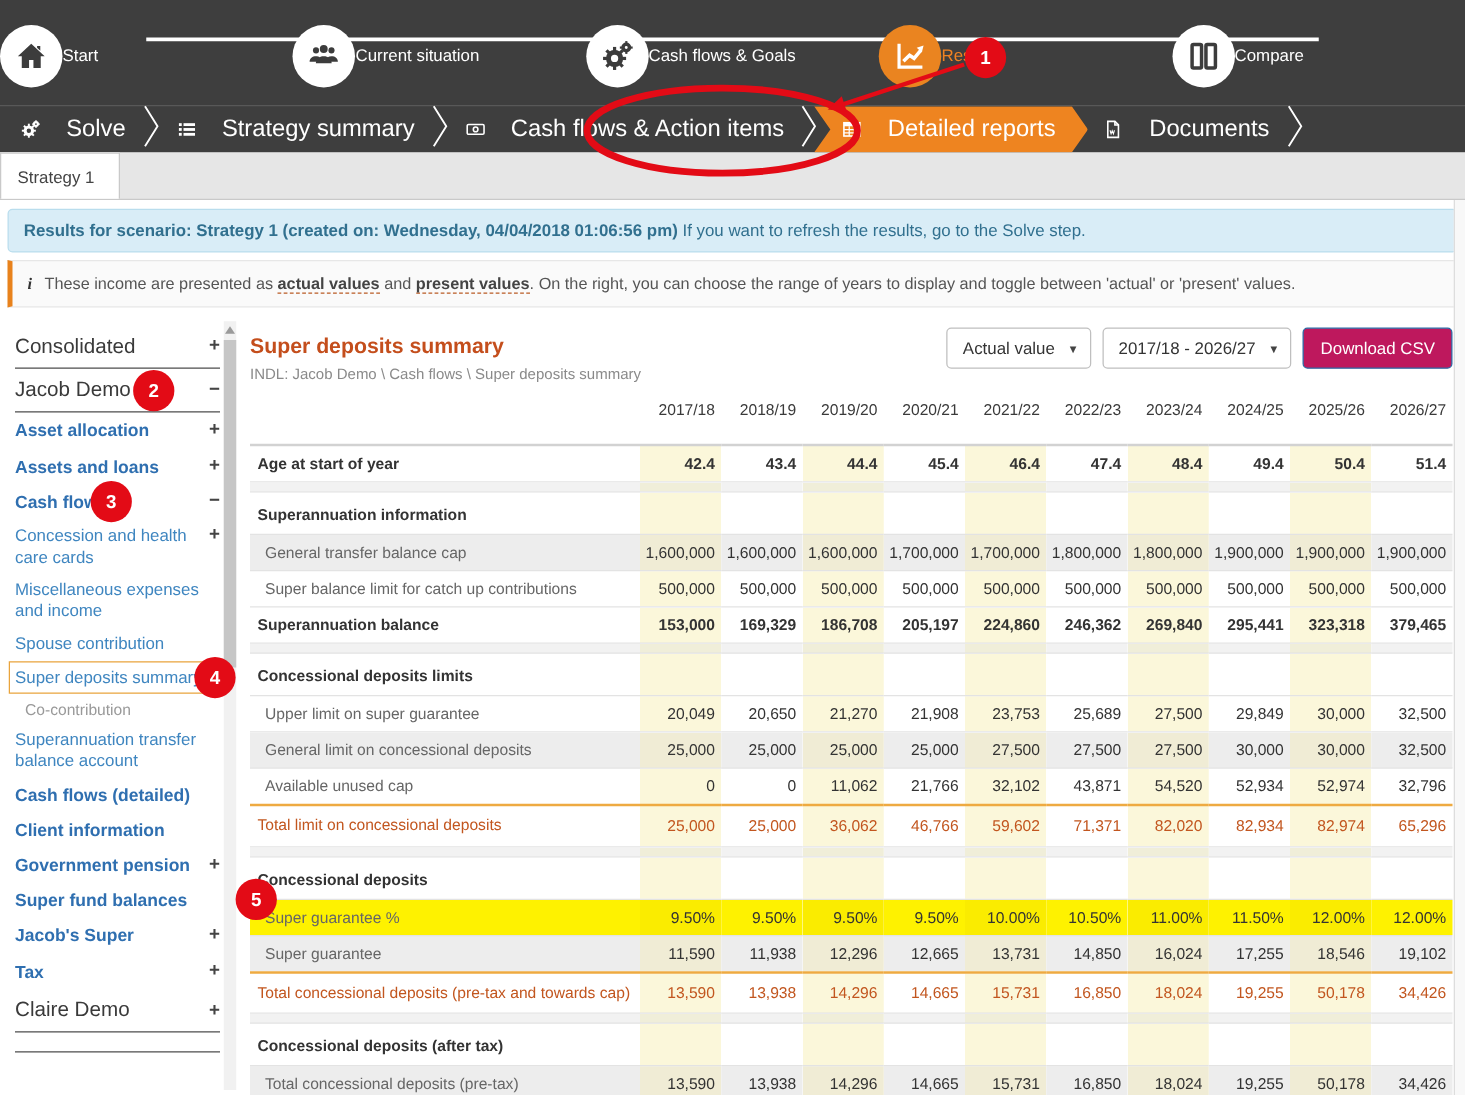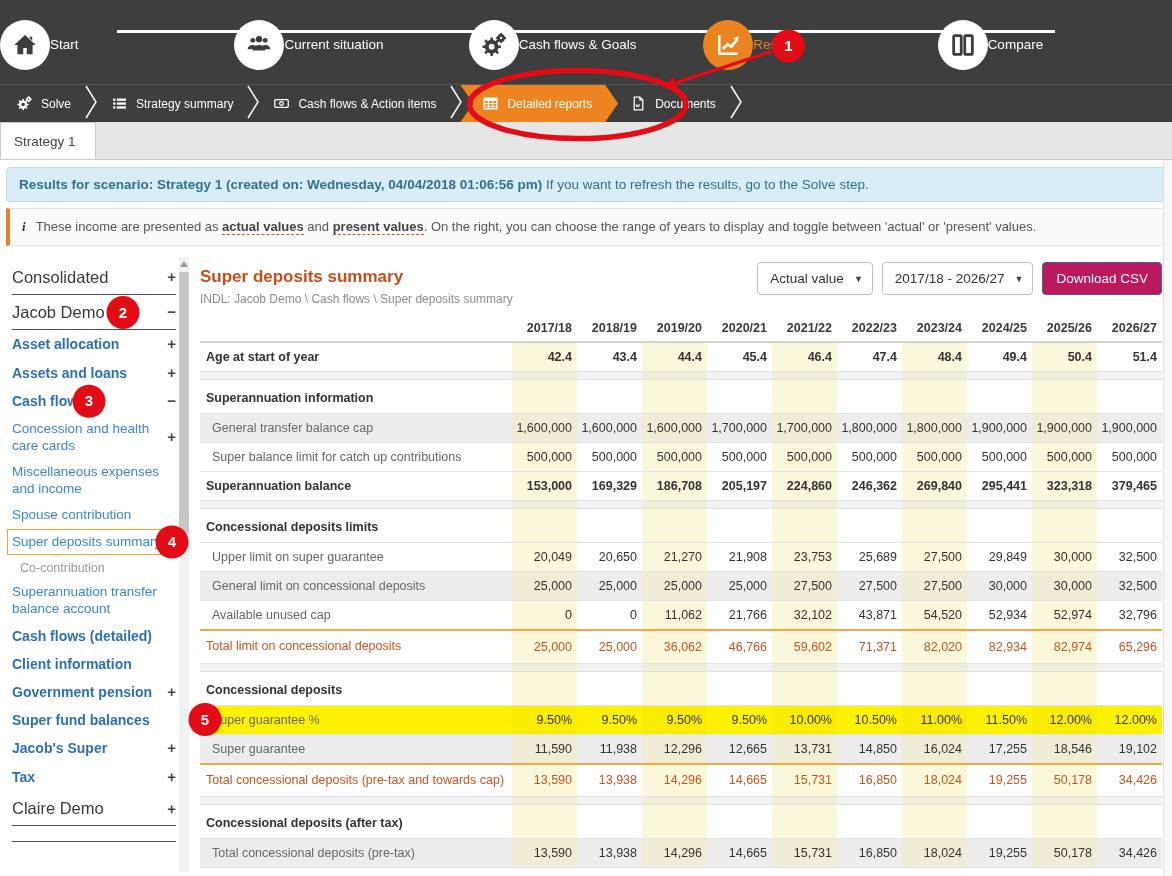--- a/index.html
+++ b/index.html
@@ -10,60 +10,60 @@
 .topnav-line{position:absolute;left:117px;right:117px;top:30px;height:3px;background:#fff;z-index:1}
 .steps{display:flex;height:100%;position:relative;z-index:2}
 .step{flex:1;display:flex;flex-direction:row;align-items:center}
 .step-circle{width:50px;height:50px;border-radius:50%;background:#fff;margin-top:6px;display:flex;align-items:center;justify-content:center;color:#3c3c3c}
 .step.active .step-circle{background:#ea8420;color:#fff}
 .step-circle svg{width:28px;height:28px}
 .step-label{margin-top:5px;font-size:13.5px;color:#fff}
 .step.active .step-label{color:#f08222}
 
 .subnav{height:38px;background:#3e3e3e;border-top:1px solid #585858;display:flex;align-items:stretch;color:#fff;padding-left:4px}
-.crumb{display:flex;align-items:center;gap:8px;padding:0 12px;font-size:12px;white-space:nowrap}
+.crumb{display:flex;align-items:center;gap:20px;padding:0 12px;font-size:19px;white-space:nowrap}
 .crumb svg{width:17px;height:17px}
 .crumb.active{background:#ee8420;padding:0 26px 0 22px;margin-left:-4px;
   clip-path:polygon(0 0,calc(100% - 13px) 0,100% 50%,calc(100% - 13px) 100%,0 100%,13px 50%)}
 .sep{align-self:center;flex:0 0 auto}
 
 .tabstrip{height:38px;background:#e6e6e6;border-bottom:1px solid #c9c9c9;display:flex}
 .tab{width:96px;background:#fff;border:1px solid #c9c9c9;border-bottom:none;font-size:13.5px;color:#444;display:flex;align-items:center;padding-left:13px}
 
 .alert-results{margin:7px 6px 6px;background:#d9edf7;border:1px solid #b9dded;border-radius:4px;padding:9px 12px;font-size:13.5px;color:#31708f}
 .alert-results b{font-weight:bold}
 .alert-values{margin:0 6px 8px;background:#fafafa;border:1px solid #e7e7e7;border-left:4px solid #e8821c;padding:10px 12px;font-size:13px;color:#555}
 .alert-values .i-icon{font-family:"Liberation Serif",serif;font-weight:bold;font-style:italic;color:#333;margin-right:10px}
 .alert-values .dashed{font-weight:bold;color:#444;border-bottom:1.5px dashed #b95b25}
 
 .content{display:flex;position:relative;align-items:flex-start}
 .sidebar{flex:0 0 190px;width:190px;position:relative;padding:6px 14px 20px 12px;min-height:618px}
 .side-group{font-size:16.5px;color:#3a3a3a;padding:8px 0 7px;border-bottom:1px solid #4d4d4d;display:flex;justify-content:space-between;align-items:center;width:164px}
 .side-bold{font-size:14px;font-weight:bold;color:#2f6fb0;padding:6px 0;display:flex;justify-content:space-between;align-items:flex-start;width:164px}
-.side-link{font-size:13.5px;color:#3f86c0;padding:4px 0;line-height:1.3;display:flex;justify-content:space-between;align-items:center;width:164px}
+.side-link{font-size:13.5px;color:#3f86c0;padding:4px 0;line-height:1.3;display:flex;justify-content:space-between;align-items:flex-start;width:164px}
 .side-sublink{font-size:12.5px;color:#999;padding:4px 0 4px 8px;width:164px}
 .side-toggle{color:#444;font-weight:bold;font-size:15px;line-height:1.1}
 .selected-box{border:1px solid #e9a43c;background:#fff;padding:3px 4px;margin:2px 0 2px -5px;width:171px}
 .selected-box .side-link{width:100%;padding:0}
 .side-scrollbar{position:absolute;right:1px;top:3px;bottom:0;width:10px;background:#f1f1f1}
 .side-scroll-up{position:absolute;top:4px;left:1px;width:0;height:0;border-left:4px solid transparent;border-right:4px solid transparent;border-bottom:6px solid #9a9a9a}
 .side-thumb{position:absolute;top:15px;left:0;width:10px;height:262px;background:#c6c6c6}
 
 .main{flex:1;padding:8px 10px 0 10px}
 .main-header{display:flex;justify-content:space-between;align-items:flex-start}
 .main-title{font-size:17px;font-weight:bold;color:#c44e1c;padding-top:5px}
 .main-path{font-size:12px;color:#8a8a8a;margin-top:5px}
 .controls{display:flex;gap:9px}
 .select{position:relative;border:1px solid #bfbfbf;border-radius:4px;background:#fff;font-size:13.5px;color:#333;padding:8px 28px 8px 12px;min-width:112px;cursor:pointer}
 .select .caret{position:absolute;right:9px;top:11px;font-size:9px;color:#444}
 .btn{background:#be185d;border:1px solid #2a6aa5;border-radius:4px;color:#fff;font-size:13.5px;padding:8px 13px;cursor:pointer}
 
 table{border-collapse:collapse;table-layout:fixed;width:962px;margin-top:10px}
 th,td{font-size:12.5px;text-align:right;padding:7px 5px 7px 0;border-bottom:1px solid #e3e3e3;color:#333;overflow:hidden}
-th{font-weight:bold;border-bottom:2px solid #d2d2d2;padding:5px 5px 6px 0;color:#3a3a3a}
+th{font-weight:normal;border-bottom:2px solid #d2d2d2;padding:5px 5px 20px 0;color:#3a3a3a}
 td.lbl,th.lbl{text-align:left;padding-left:6px}
 tr.sub td.lbl{padding-left:12px;color:#666}
 tr.bold td{font-weight:bold}
 tr.section td{font-weight:bold;padding-top:11px;padding-bottom:8px}
 tr.shade td{background:#ededed}
 td.hl{background:#fbf7da}
 tr.shade td.hl{background:#f0ecd5}
 tr.spacer td{padding:0;height:8px;background:#f2f2f2;border-top:1px solid #e2e2e2;border-bottom:1px solid #e2e2e2}
 tr.spacer td.hl{background:#f0eed9}
 tr.highlight td{background:#fef200}

